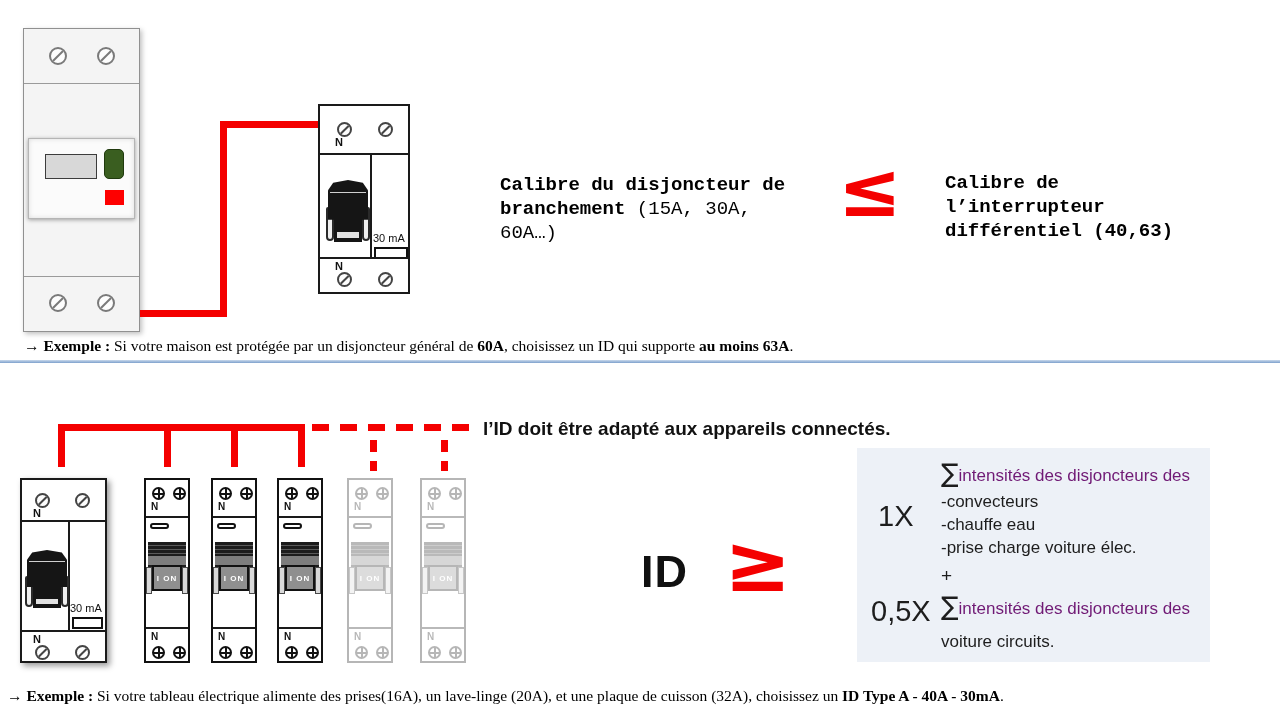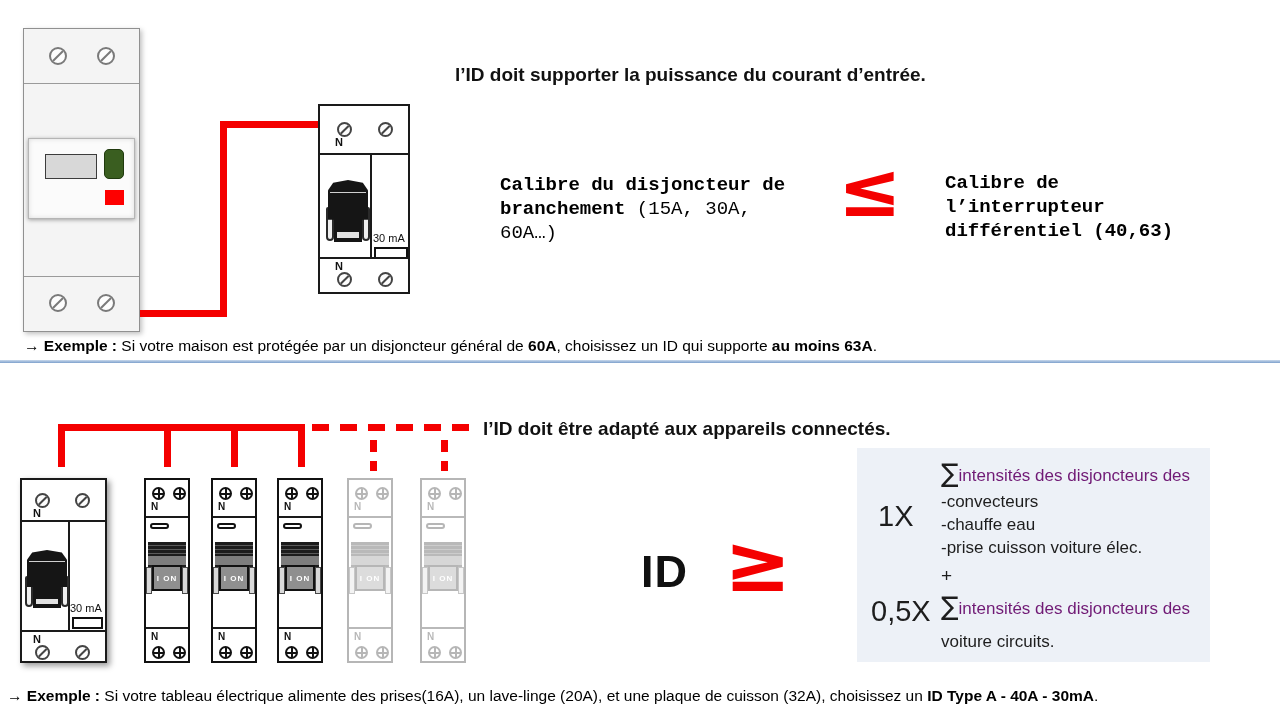--- a/index.html
+++ b/index.html
@@ -14,21 +14,21 @@
   .wordart {
     font-family:"DejaVu Sans", sans-serif;
     font-weight:bold; font-size:44px; line-height:1; letter-spacing:1px;
     color:#8fb1e3; -webkit-text-stroke:1.5px #4a76bc;
     text-shadow:3px 3px 0 rgba(76,101,146,0.55);
     white-space:nowrap;
   }
   .subtitle { font-weight:bold; font-size:19px; color:#111; white-space:nowrap; }
 
   
-  .example { font-size:15.5px; color:#000; white-space:nowrap; }
+  .example { font-size:15.5px; color:#000; white-space:nowrap;font-family:Liberation Serif, serif; }
   .calibre { font-size:19px; line-height:24px; color:#000;font-family:Liberation Mono, monospace; }
   .op { font-family:"DejaVu Sans", sans-serif; font-weight:bold; line-height:1; }
 
   
   .divider { left:0; width:1280px; top:360px; height:3px;
     background:linear-gradient(180deg,#c9d9ec 0%,#7da0cc 100%); }
 
   
   .wire { background:#f40000; }
   .wire-dash-h { background:repeating-linear-gradient(90deg,#f40000 0 17px,transparent 17px 28px); }
@@ -112,21 +112,20 @@
   .sumrow { position:absolute; left:84px; display:flex; align-items:flex-start; }
   .sigma { font-size:26px; line-height:1; color:#1d1d1d; font-family:"DejaVu Sans",sans-serif; }
   .sumtext { font-size:17px; color:#701a75; padding-top:6px; white-space:nowrap; }
   .boxline { position:absolute; left:84px; font-size:17px; color:#1d1d1d; white-space:nowrap; }
 </style>
 </head>
 <body>
 
 <div class="slide">
 
-  <div class="abs subtitle" style="left:455px; top:64px;">l’ID doit supporter la puissance du courant d’entrée.</div>
 
   <div class="device main-dev">
     <span class="screws big" style="left:25px; top:18px;"></span>
     <span class="screws big" style="left:73px; top:18px;"></span>
     <div class="hline" style="top:54px;"></div>
     <div class="main-panel">
       <div class="label-window"></div>
       <div class="green-btn"></div>
       <div class="red-btn"></div>
     </div>
@@ -287,21 +286,21 @@
   <div class="abs op" style="left:724px; top:524px; font-size:80px; color:#f40000;">≥</div>
 
   <div class="abs info-box">
     <span class="factor" style="left:21px; top:52px;">1X</span>
     <div class="sumrow" style="top:12px;">
       <span class="sigma">∑</span>
         <span class="sumtext">intensités des disjoncteurs des</span>
     </div>
     <span class="boxline" style="top:44px;">-convecteurs</span>
     <span class="boxline" style="top:67px;">-chauffe eau</span>
-    <span class="boxline" style="top:90px;">-prise cuisson voiture élec.</span>
+    <span class="boxline" style="top:90px;">-prise charge voiture élec.</span>
     <span class="boxline" style="top:117px; font-size:19px;">+</span>
     <span class="factor" style="left:14px; top:147px;">0,5X</span>
     <div class="sumrow" style="top:145px;">
       <span class="sigma">∑</span>
         <span class="sumtext"> intensités des disjoncteurs des</span>
     </div>
     <span class="boxline" style="top:184px;">voiture circuits.</span>
   </div>
 
   <div class="abs example" style="left:7px; top:687px;"><span style="font-weight: bold;">→ Exemple : </span><span>Si votre tableau électrique alimente des prises(16A), un lave-linge (20A), et une plaque de cuisson (32A), choisissez un </span><span style="font-weight: bold;">ID Type A - 40A - 30mA</span><span>.</span></div>

